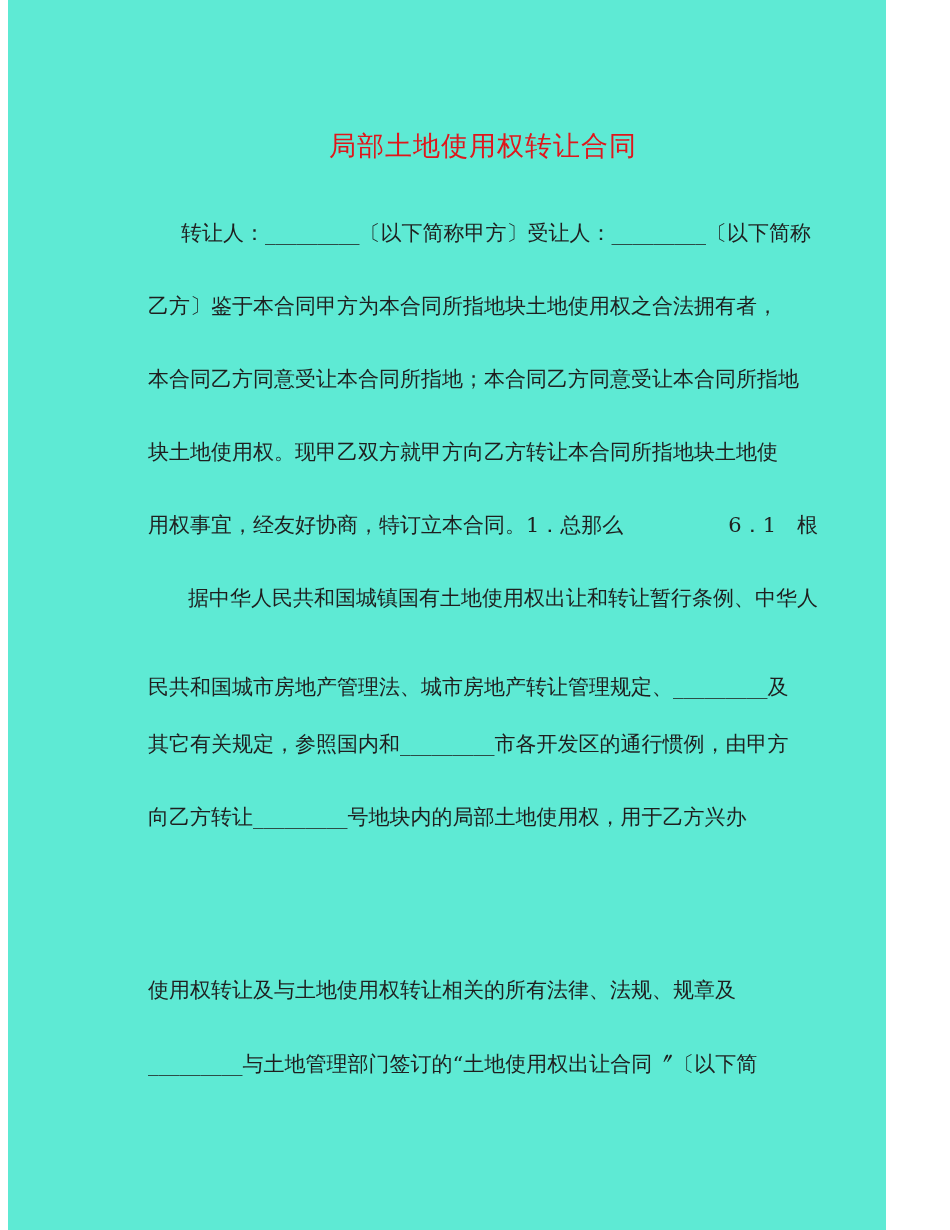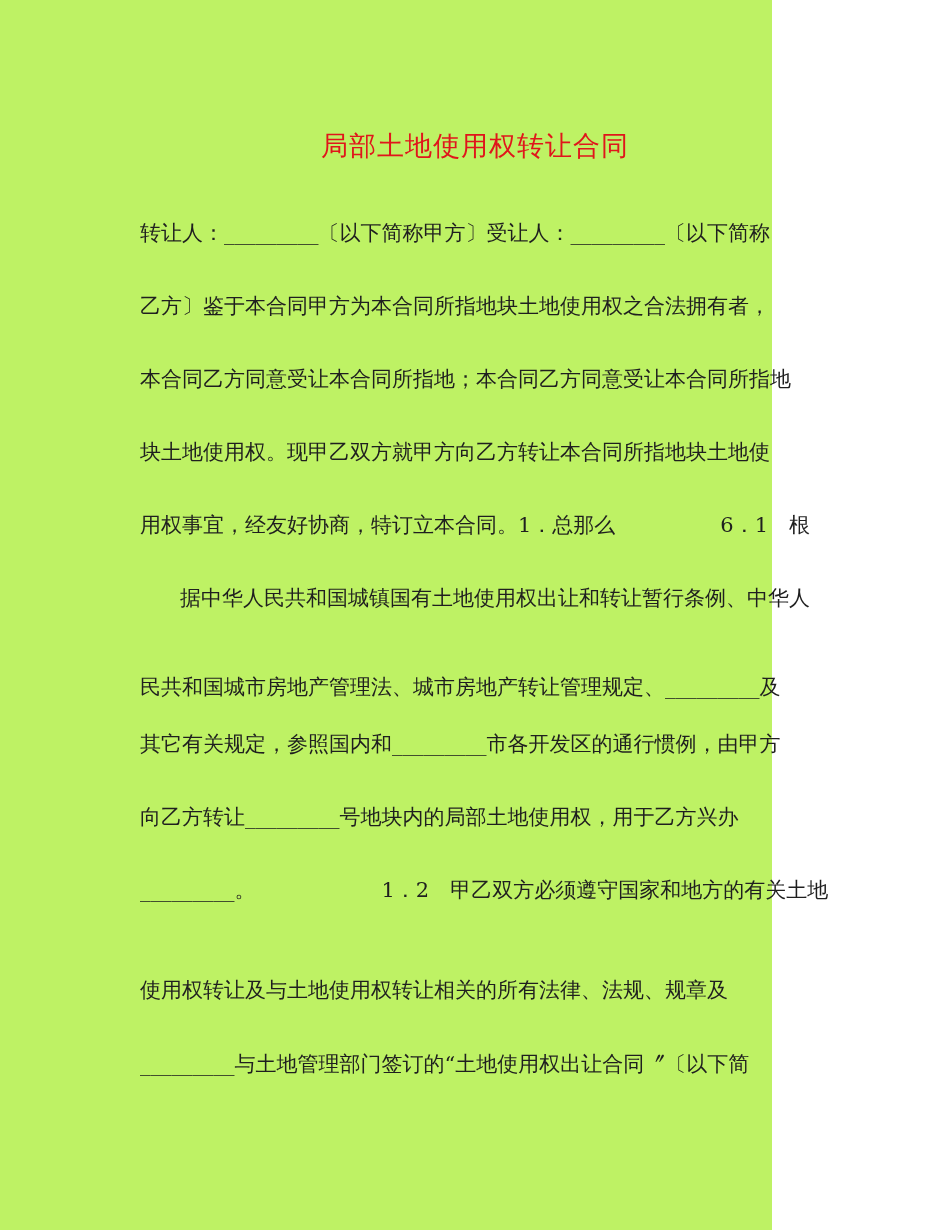--- a/index.html
+++ b/index.html
@@ -10,24 +10,24 @@
     body {
       width: 950px;
       height: 1230px;
       position: relative;
       overflow: hidden;
       font-family: "DejaVu Serif", "Liberation Serif", serif;
       color: #1a1a1a;
     }
     .page {
       position: absolute;
-      left: 0; top: 0;
-      width: 772px;
+      left: 8px; top: 0;
+      width: 878px;
       height: 1230px;
-      background: #bef264;
+      background: #5eead4;
     }
     .title {
       position: absolute;
       top: 128px;
       left: 0;
       width: 950px;
       text-align: center;
       font-size: 27px;
       color: #e0161b;
       letter-spacing: 1px;
@@ -42,25 +42,24 @@
       white-space: pre;
       color: #1f1f1f;
     }
   </style>
 </head>
 <body>
 
 <div class="page">
   <div class="title">局部土地使用权转让合同</div>
 
-  <div class="body-line" style="top:218px;">转让人：_________〔以下简称甲方〕受让人：_________〔以下简称</div>
+  <div class="body-line" style="top:218px;margin-left:33px;">转让人：_________〔以下简称甲方〕受让人：_________〔以下简称</div>
   <div class="body-line" style="top:291px;">乙方〕鉴于本合同甲方为本合同所指地块土地使用权之合法拥有者，</div>
   <div class="body-line" style="top:364px;">本合同乙方同意受让本合同所指地；本合同乙方同意受让本合同所指地</div>
   <div class="body-line" style="top:437px;">块土地使用权。现甲乙双方就甲方向乙方转让本合同所指地块土地使</div>
   <div class="body-line" style="top:510px;">用权事宜，经友好协商，特订立本合同。1．总那么　　　　　6．1　根</div>
   <div class="body-line" style="top:583px;text-align:right;">据中华人民共和国城镇国有土地使用权出让和转让暂行条例、中华人</div>
   <div class="body-line" style="top:656px;margin-top:16px;">民共和国城市房地产管理法、城市房地产转让管理规定、_________及</div>
   <div class="body-line" style="top:729px;">其它有关规定，参照国内和_________市各开发区的通行惯例，由甲方</div>
   <div class="body-line" style="top:802px;">向乙方转让_________号地块内的局部土地使用权，用于乙方兴办</div>
-  <div class="body-line" style="top:875px;">_________。　　　　　　1．2　甲乙双方必须遵守国家和地方的有关土地</div>
   <div class="body-line" style="top:948px;margin-top:27px;">使用权转让及与土地使用权转让相关的所有法律、法规、规章及</div>
   <div class="body-line" style="top:1021px;margin-top:28px;">_________与土地管理部门签订的“土地使用权出让合同〞〔以下简</div>
 </div>
 
 </body></html>

